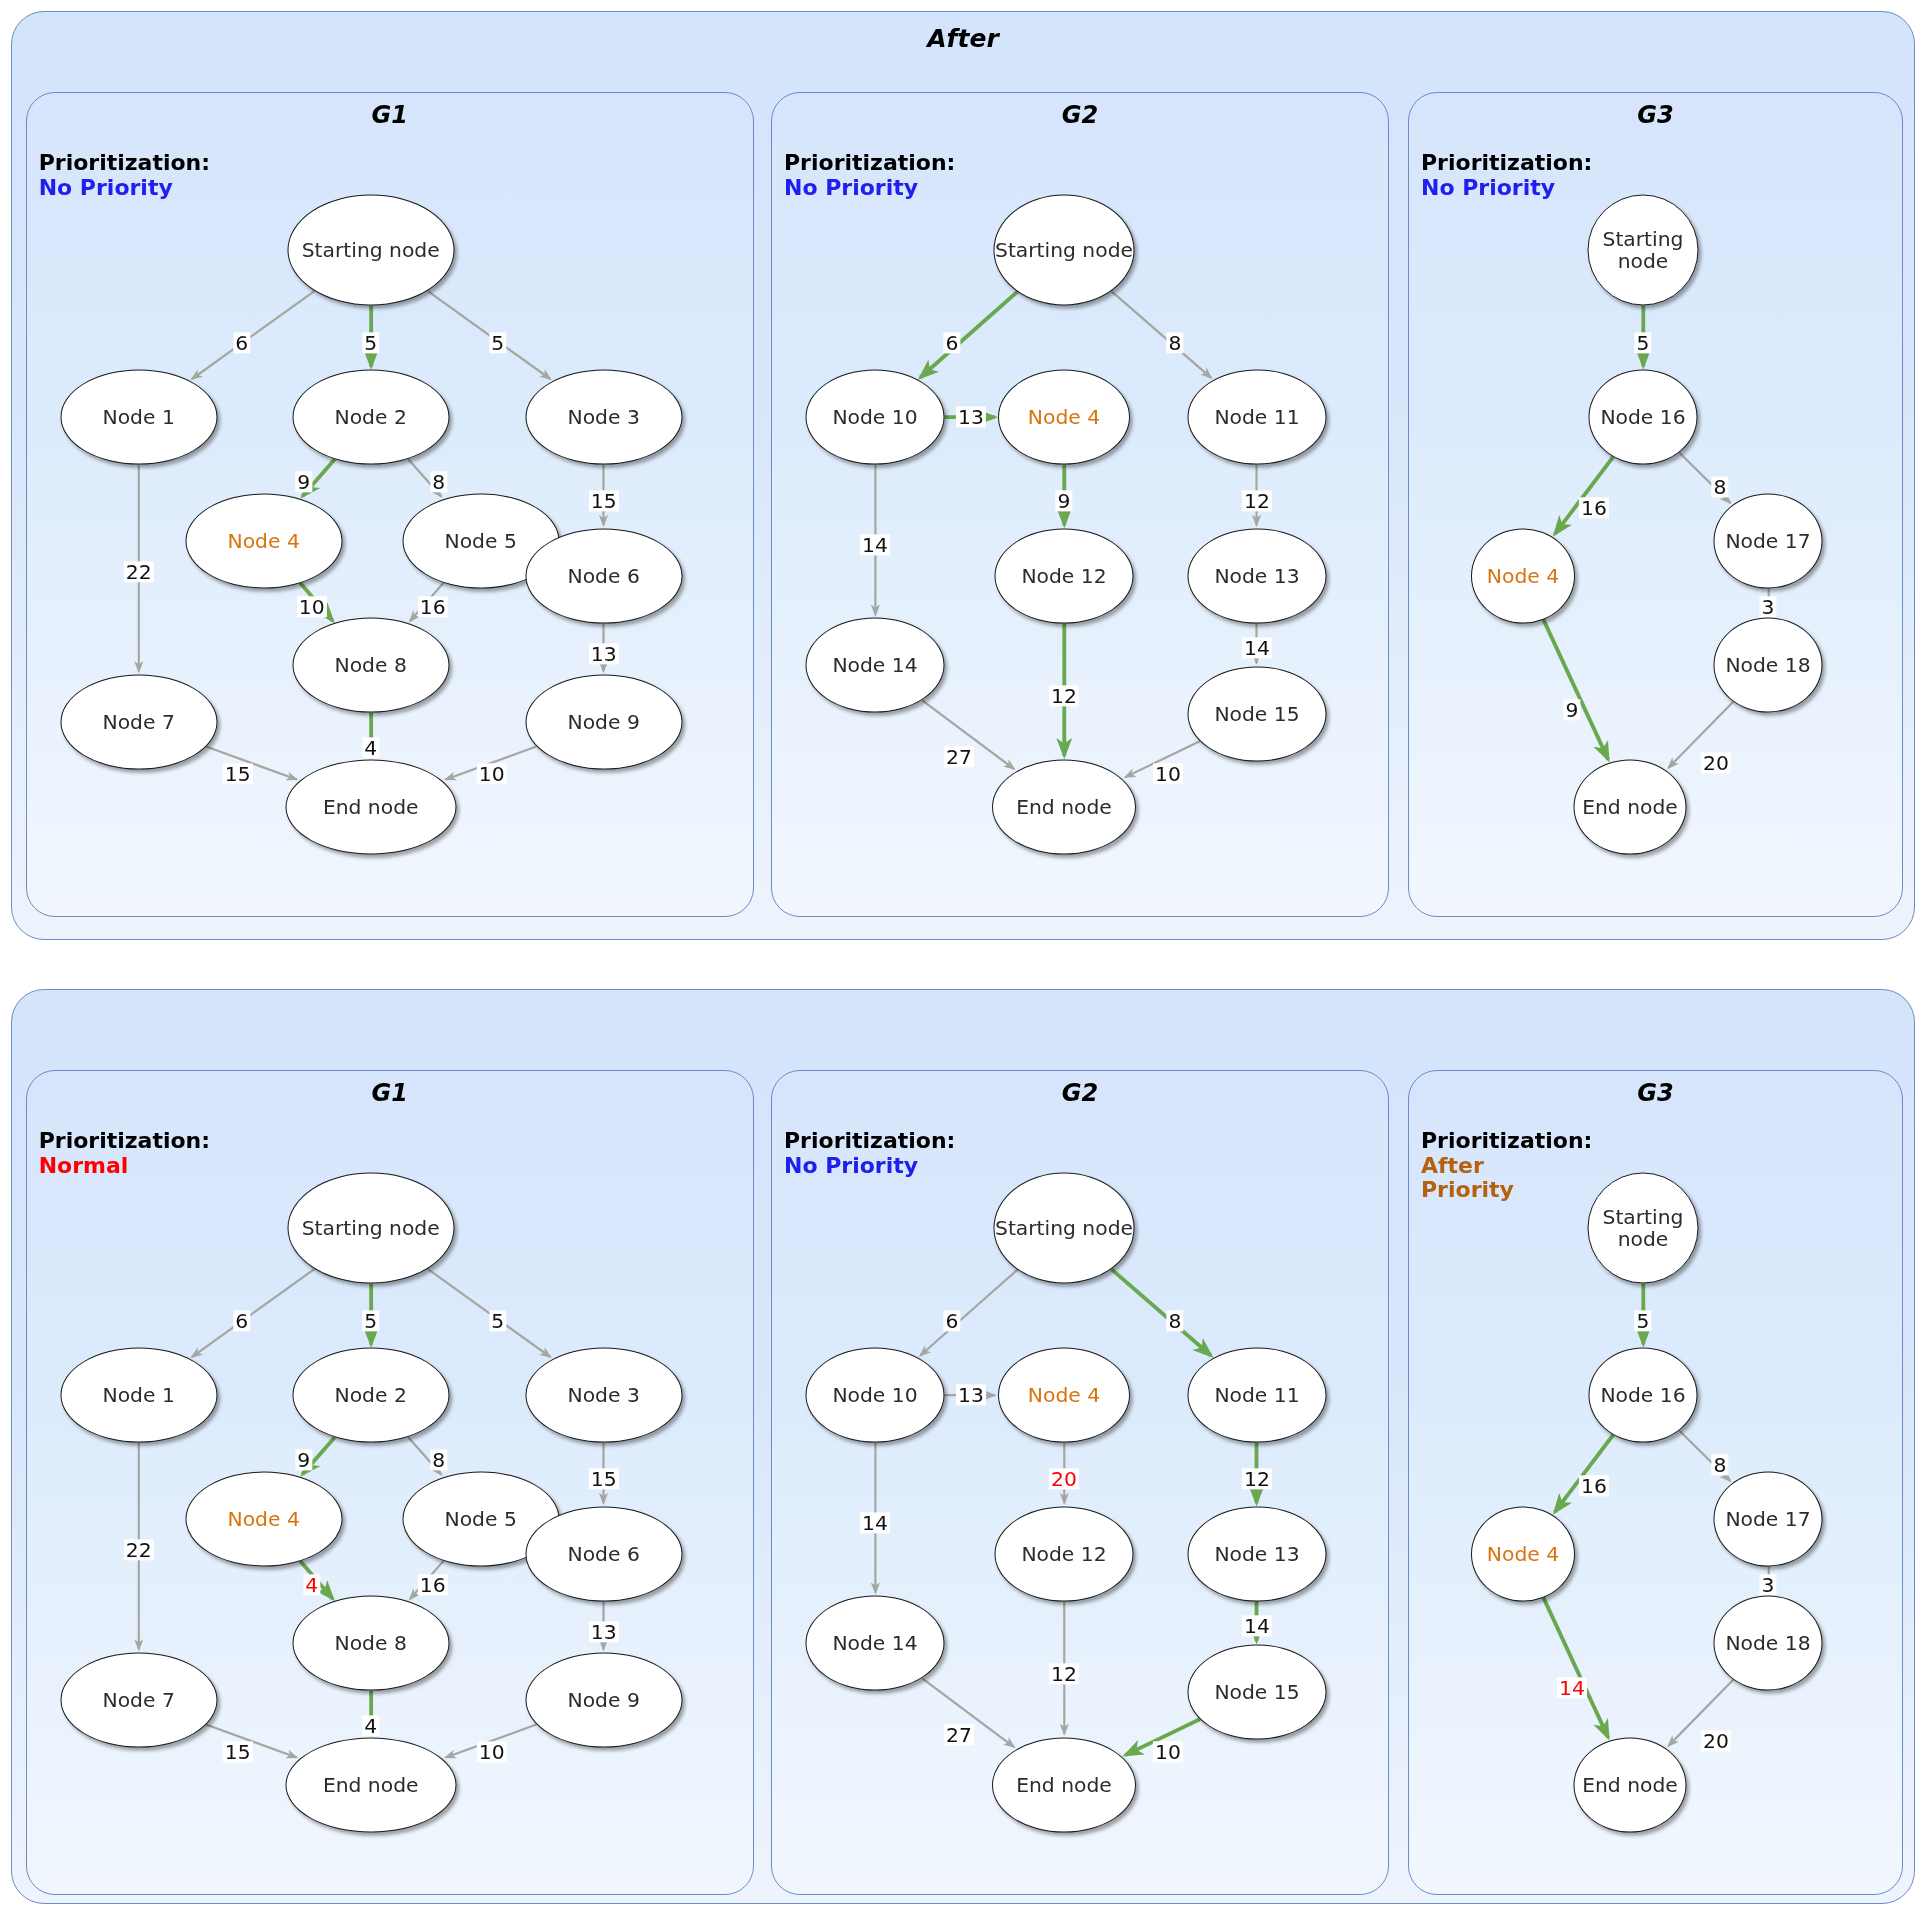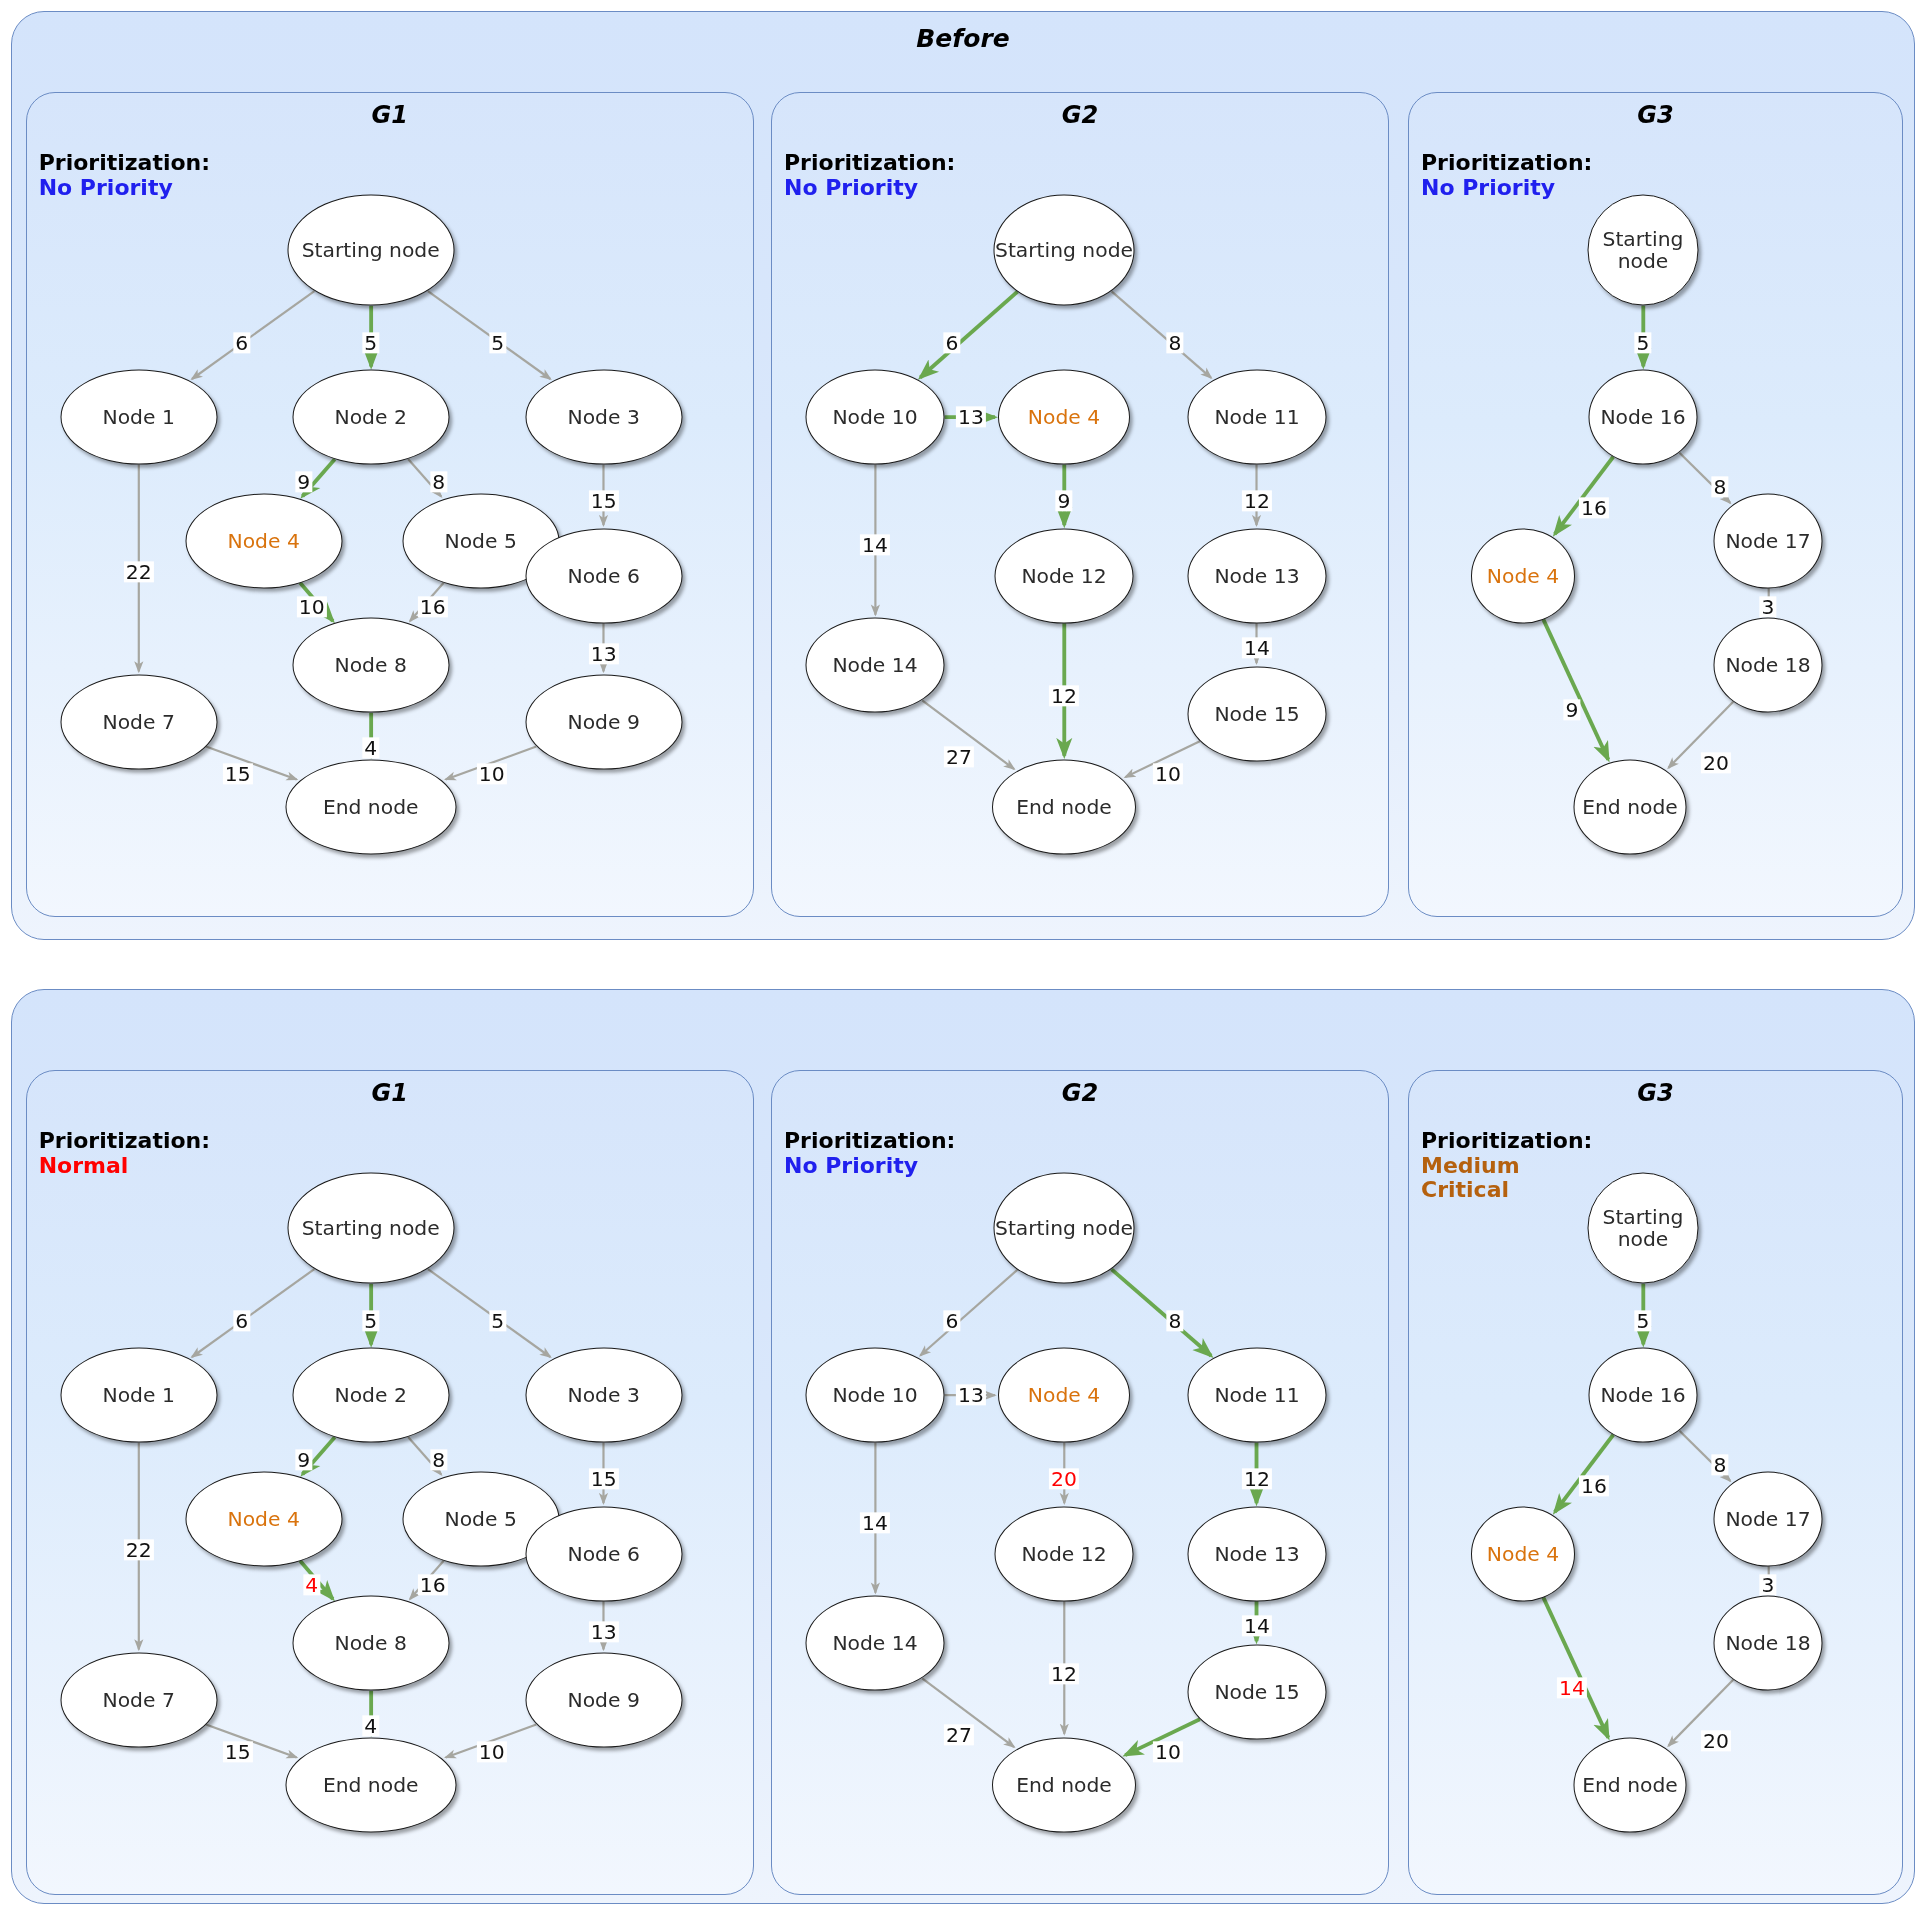--- a/index.html
+++ b/index.html
@@ -57,21 +57,21 @@
     background:#ffffff;padding:0.5px 2.2px;font-size:20.3px;color:#111;
     line-height:1;white-space:nowrap;
   }
   .elabel.red{color:#ff0000;}
 </style>
 </head>
 <body>
 
 <div id="root">
     <div class="section" style="left: 11px; top: 11px; width: 1904px; height: 929px;">
-      <div class="section-title">Before</div>
+      <div class="section-title">After</div>
       <div class="panel" style="left: 13.7px; top: 80px; width: 728px; height: 825px;">
         <div class="panel-title">G1</div>
         <div class="prio" style="left: 12px; top: 58px;"><span>Prioritization:</span><span class="pv" style="color: rgb(32, 32, 238);">No Priority</span></div>
         <svg class="gsvg" width="728" height="825" viewBox="0 0 1325 1500">
           <defs>
             <marker id="ag-before-before-g1" viewBox="0 0 10 10" refX="8.5" refY="5" markerWidth="5.5" markerHeight="5.5" orient="auto-start-reverse" markerUnits="strokeWidth">
               <path d="M0,1.2 L10,5 L0,8.8 L2.6,5 Z" fill="#a6a6a0"></path>
             </marker>
             <marker id="an-before-before-g1" viewBox="0 0 10 10" refX="8.5" refY="5" markerWidth="5.5" markerHeight="5.5" orient="auto-start-reverse" markerUnits="strokeWidth">
               <path d="M0,1.2 L10,5 L0,8.8 L2.6,5 Z" fill="#6aa84f"></path>
@@ -374,21 +374,21 @@
         </div>
         <div class="node" style="left: 485px; top: 621px; width: 139px; height: 95px;">
           <span>Node 15</span>
         </div>
         <div class="node" style="left: 292px; top: 714px; width: 144px; height: 95px;">
           <span>End node</span>
         </div>
       </div>
       <div class="panel" style="left: 1396px; top: 80px; width: 495px; height: 825px;">
         <div class="panel-title">G3</div>
-        <div class="prio" style="left: 12px; top: 58px;"><span>Prioritization:</span><span class="pv" style="color: rgb(181, 97, 15); white-space: normal; max-width: 126px;">Medium Critical</span></div>
+        <div class="prio" style="left: 12px; top: 58px;"><span>Prioritization:</span><span class="pv" style="color: rgb(181, 97, 15); white-space: normal; max-width: 126px;">After Priority</span></div>
         <svg class="gsvg" width="495" height="825" viewBox="0 0 900 1500">
           <defs>
             <marker id="ag-after-after-g3" viewBox="0 0 10 10" refX="8.5" refY="5" markerWidth="5.5" markerHeight="5.5" orient="auto-start-reverse" markerUnits="strokeWidth">
               <path d="M0,1.2 L10,5 L0,8.8 L2.6,5 Z" fill="#a6a6a0"></path>
             </marker>
             <marker id="an-after-after-g3" viewBox="0 0 10 10" refX="8.5" refY="5" markerWidth="5.5" markerHeight="5.5" orient="auto-start-reverse" markerUnits="strokeWidth">
               <path d="M0,1.2 L10,5 L0,8.8 L2.6,5 Z" fill="#6aa84f"></path>
             </marker>
           </defs>
           <line x1="426" y1="386.75" x2="426" y2="497" stroke="#6aa84f" stroke-width="7" marker-end="url(#an-after-after-g3)"></line>

